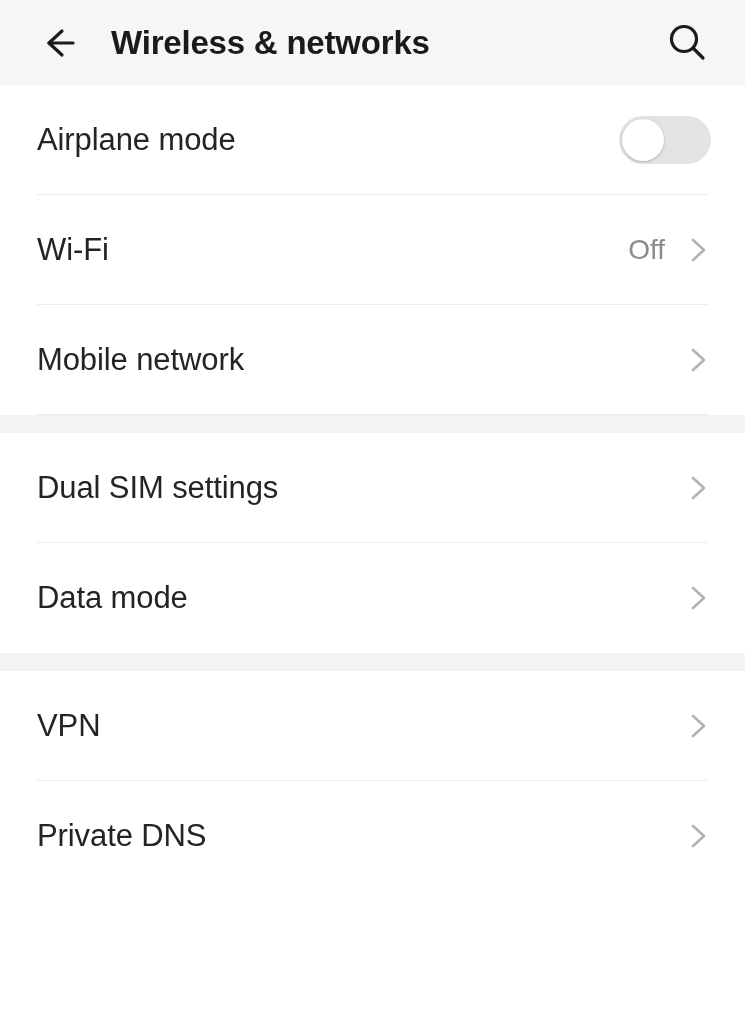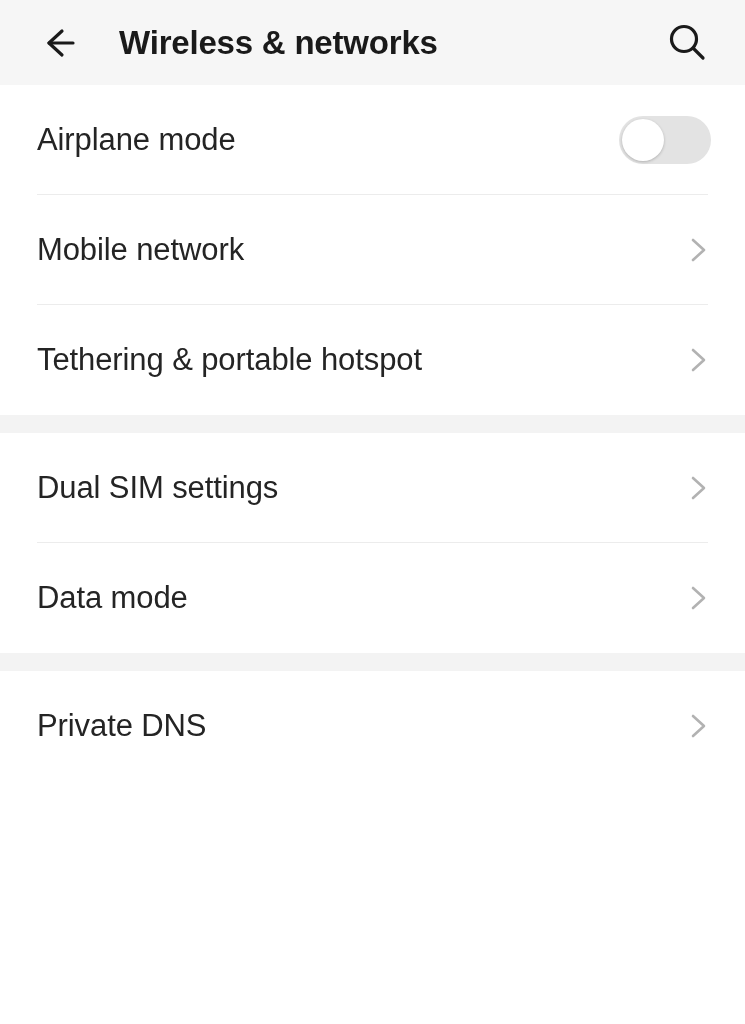--- a/index.html
+++ b/index.html
@@ -20,21 +20,21 @@
     position:relative;
   }
   .icon-btn {
     width:56px; height:56px;
     display:flex; align-items:center; justify-content:center;
     flex:0 0 auto;
   }
   .appbar-title {
     font-size:33px; font-weight:bold; color:#1a1a1a;
     letter-spacing:-0.2px;
-    margin-left:33px;
+    margin-left:25px;
     white-space:nowrap;
   }
   .appbar-spacer { flex:1 1 auto; }
 
   
   .group { background:#ffffff; }
   .group-sep { height:18px; background:#f3f3f3; width:100%; }
 
   .row {
     position:relative;
@@ -104,33 +104,35 @@
       <div class="group">
         <div class="row">
           <div class="label">Airplane mode</div>
           <div class="spacer"></div>
           <div class="toggle">
             <div class="knob"></div>
           </div>
           <div class="divider"></div>
         </div>
         <div class="row">
+          <div class="label">Wi-Fi</div>
+          <div class="spacer"></div>
+          <div class="value">Off</div>
+          <svg class="chevron" viewBox="0 0 34 34">
+            <path d="M12 7 L23 17 L12 27" fill="none" stroke="#b2b2b2" stroke-width="2.6" stroke-linecap="round" stroke-linejoin="round"></path>
+          </svg>
+          <div class="divider"></div>
+        </div>
+        <div class="row">
           <div class="label">Mobile network</div>
           <div class="spacer"></div>
           <svg class="chevron" viewBox="0 0 34 34">
             <path d="M12 7 L23 17 L12 27" fill="none" stroke="#b2b2b2" stroke-width="2.6" stroke-linecap="round" stroke-linejoin="round"></path>
           </svg>
           <div class="divider"></div>
-        </div>
-        <div class="row last">
-          <div class="label">Tethering &amp; portable hotspot</div>
-          <div class="spacer"></div>
-          <svg class="chevron" viewBox="0 0 34 34">
-            <path d="M12 7 L23 17 L12 27" fill="none" stroke="#b2b2b2" stroke-width="2.6" stroke-linecap="round" stroke-linejoin="round"></path>
-          </svg>
         </div>
       </div>
       <div class="group-sep"></div>
       <div class="group">
         <div class="row">
           <div class="label">Dual SIM settings</div>
           <div class="spacer"></div>
           <svg class="chevron" viewBox="0 0 34 34">
             <path d="M12 7 L23 17 L12 27" fill="none" stroke="#b2b2b2" stroke-width="2.6" stroke-linecap="round" stroke-linejoin="round"></path>
           </svg>
@@ -139,20 +141,28 @@
         <div class="row last">
           <div class="label">Data mode</div>
           <div class="spacer"></div>
           <svg class="chevron" viewBox="0 0 34 34">
             <path d="M12 7 L23 17 L12 27" fill="none" stroke="#b2b2b2" stroke-width="2.6" stroke-linecap="round" stroke-linejoin="round"></path>
           </svg>
         </div>
       </div>
       <div class="group-sep"></div>
       <div class="group">
+        <div class="row">
+          <div class="label">VPN</div>
+          <div class="spacer"></div>
+          <svg class="chevron" viewBox="0 0 34 34">
+            <path d="M12 7 L23 17 L12 27" fill="none" stroke="#b2b2b2" stroke-width="2.6" stroke-linecap="round" stroke-linejoin="round"></path>
+          </svg>
+          <div class="divider"></div>
+        </div>
         <div class="row last">
           <div class="label">Private DNS</div>
           <div class="spacer"></div>
           <svg class="chevron" viewBox="0 0 34 34">
             <path d="M12 7 L23 17 L12 27" fill="none" stroke="#b2b2b2" stroke-width="2.6" stroke-linecap="round" stroke-linejoin="round"></path>
           </svg>
         </div>
       </div>
     </div>
 

